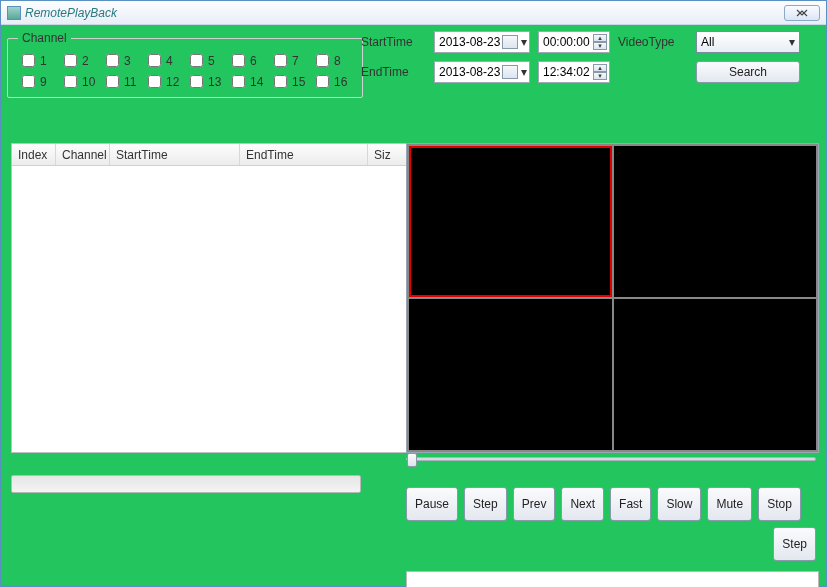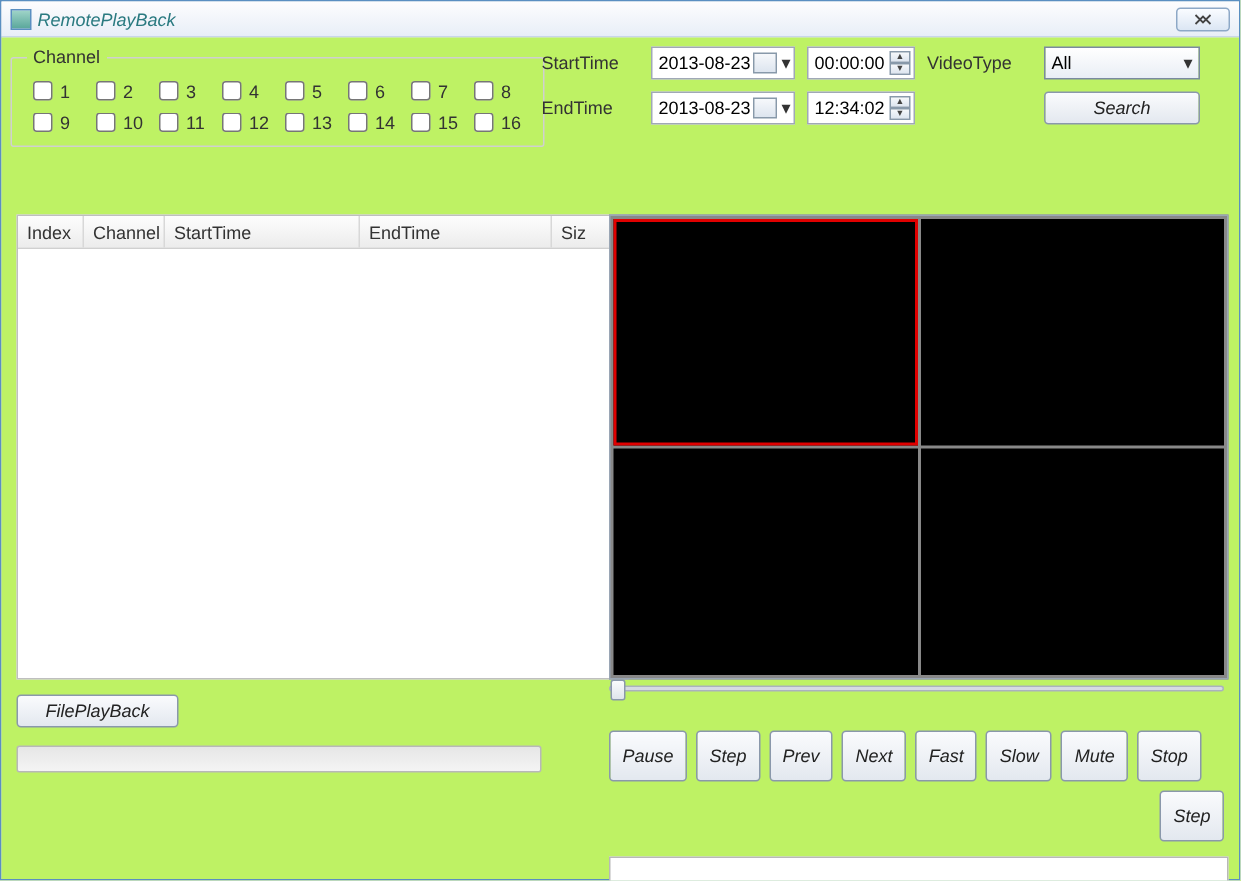--- a/index.html
+++ b/index.html
@@ -2,41 +2,41 @@
 <html><head>
 <meta charset="utf-8">
 <style>
   * { box-sizing: border-box; font-family: "Segoe UI", Tahoma, Arial, sans-serif; font-size: 12px; }
   body { margin: 0; background: #f0f0f0; width: 827px; height: 587px; overflow: hidden; }
   .window { width: 827px; height: 587px; background: #f0f0f0; border: 1px solid #5a8fc1; position: relative; }
   .titlebar { height: 24px; background: linear-gradient(#fdfdfe,#e8eef7); border-bottom: 1px solid #c9d6e8; display: flex; align-items: center; padding: 0 6px; justify-content: space-between; }
   .titlebar .title { color: #2a7a80; font-size: 12px; display: flex; align-items: center; gap: 4px; font-style: italic; }
   .titlebar .title .app-icon { width: 14px; height: 14px; display:inline-block; border:1px solid #5a8fc1; background:linear-gradient(#9fd4c8,#5aa79b); }
   .close-btn { width: 36px; height: 16px; border:1px solid #8da8c7; border-radius:3px; background:linear-gradient(#fafcff,#dbe6f4); display:flex; align-items:center; justify-content:center; color:#3a3a3a; cursor:pointer; }
-  .content { position: absolute; top: 24px; left:0; right:0; bottom:0; background:#bef264; padding: 6px; }
+  .content { position: absolute; top: 24px; left:0; right:0; bottom:0; background:#22c55e; padding: 6px; }
   fieldset.channels { border:1px solid #d0d0d0; border-radius:2px; padding:4px 10px 6px 10px; margin:0; width:340px; }
   fieldset.channels legend { padding:0 4px; color:#333; }
   .ch-row { display:flex; gap:2px; margin-top:2px;}
   .ch-item { display:flex; align-items:center; width:40px; gap:2px; }
   .ch-item input { width:13px; height:13px; }
   .ch-item span { color:#333; }
 
   .top-controls { position:absolute; top:6px; left:360px; right:10px; }
   .tc-row { display:flex; align-items:center; gap:8px; margin-bottom:8px; }
   .lbl { color:#333; width:65px; }
   .dateinput, .timeinput { display:inline-flex; align-items:center; border:1px solid #a0a8b6; background:#fff; height:22px; padding:0 2px 0 4px; }
   .dateinput { width:96px; justify-content:space-between; }
   .dateinput .cal { width:16px; height:14px; border:1px solid #8899aa; background:linear-gradient(#f6f8fb,#dde5ef); display:inline-block; margin-right:1px;}
   .dateinput .dd { margin-left:2px; color:#333;}
   .timeinput { width:72px; justify-content:space-between; }
   .spinner { display:inline-flex; flex-direction:column; width:14px; }
   .spinner div { height:8px; border:1px solid #8899aa; background:linear-gradient(#f6f8fb,#dde5ef); font-size:7px; line-height:6px; text-align:center; color:#444;}
   .select { display:inline-flex; align-items:center; justify-content:space-between; border:1px solid #7a8aa0; background:linear-gradient(#fff,#e9eef5); height:22px; width:104px; padding:0 4px; }
   .select .dd { color:#333; }
-  .btn { display:inline-flex; align-items:center; justify-content:center; height:22px; border:1px solid #8a98ab; border-radius:3px; background:linear-gradient(#fafbfd,#e3e8ef); color:#222; cursor:pointer; padding:0 10px;font-style:italic; }
+  .btn { display:inline-flex; align-items:center; justify-content:center; height:22px; border:1px solid #8a98ab; border-radius:3px; background:linear-gradient(#fafbfd,#e3e8ef); color:#222; cursor:pointer; padding:0 10px; }
   .search-btn { width:104px; }
 
   .left-panel { position:absolute; top:118px; left:10px; width:408px; }
   .table { border:1px solid #bfbfbf; background:#fff; height:310px; display:flex; flex-direction:column; }
   .thead { display:flex; background:linear-gradient(#fdfdfd,#ececec); border-bottom:1px solid #d0d0d0; height:22px; align-items:center;}
   .th { border-right:1px solid #d8d8d8; padding:0 6px; color:#333; height:100%; display:flex; align-items:center; }
   .th:last-child{border-right:none;}
   .tbody { flex:1; }
 
   .pager { display:flex; align-items:center; gap:6px; margin-top:36px; }
@@ -209,21 +209,20 @@
           <div class="th" style="width:54px">Channel</div>
           <div class="th" style="width:130px">StartTime</div>
           <div class="th" style="width:128px">EndTime</div>
           <div class="th" style="flex:1">Siz</div>
         </div>
         <div class="tbody"></div>
       </div>
 
 
       <div class="file-row">
-        <div class="btn">FilePlayBack</div>
       </div>
 
       <div class="progressbar"></div>
     </div>
 
     <div class="right-panel">
       <div class="video-grid">
         <div class="video-cell selected"></div>
         <div class="video-cell"></div>
         <div class="video-cell"></div>

